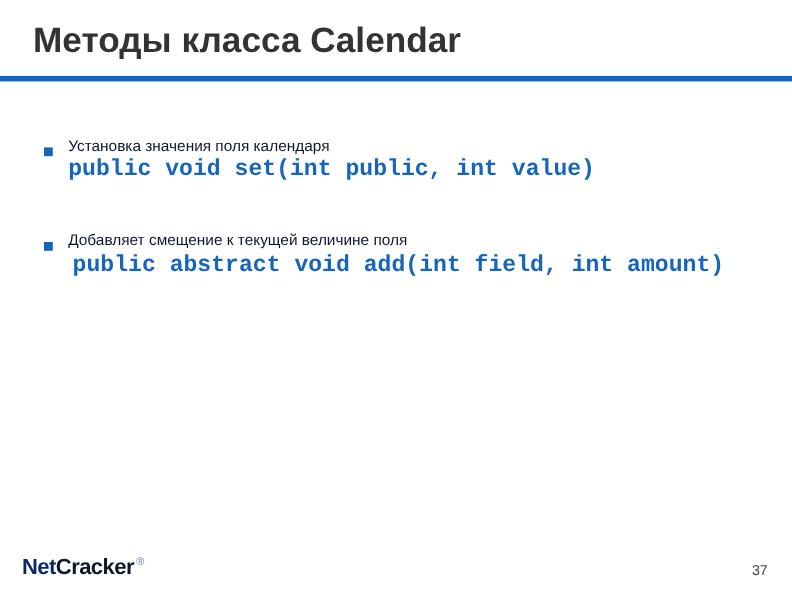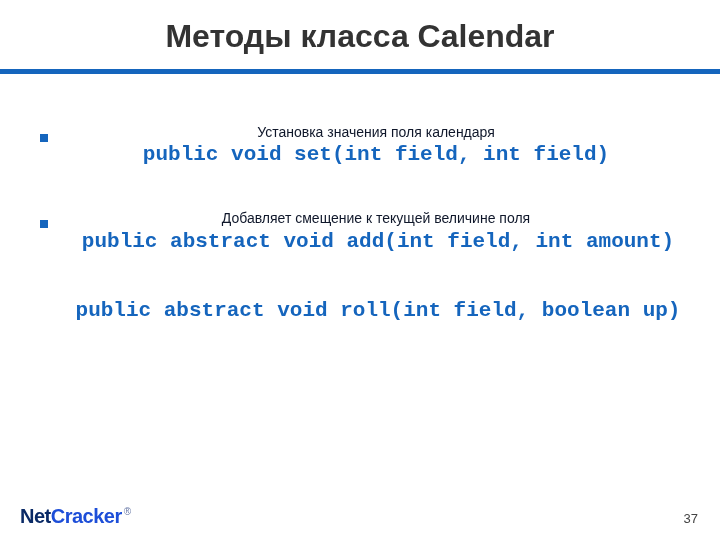--- a/index.html
+++ b/index.html
@@ -9,21 +9,20 @@
     background: #fff;
     font-family: Arial, Helvetica, sans-serif;
     position: relative;
     overflow: hidden;
   }
   .slide {
     width: 100%;
     height: 100%;
     padding: 18px 30px 0 30px;
     position: relative;
-    text-align: center;
   }
   .title {
     font-size: 32px;
     font-weight: bold;
     color: #333;
     margin-bottom: 14px;
   }
   .divider {
     height: 5px;
     background: #1565bd;
@@ -70,21 +69,21 @@
     display: flex;
     align-items: baseline;
   }
   .logo-main {
     font-size: 20px;
     font-weight: bold;
     color: #0a2a66;
     letter-spacing: -0.5px;
   }
   .logo-crack {
-    color: #1d4ed8;
+    color: #0f172a;
   }
   .logo-reg {
     font-size: 10px;
     color: #6a7aa8;
     margin-left: 2px;
     position: relative;
     top: -8px;
   }
   .pagenum {
     position: absolute;
@@ -98,30 +97,29 @@
 <body>
 
 <div class="slide">
   <h1 class="title">Методы класса Calendar</h1>
   <div class="divider"></div>
 
   <div class="body">
 
     <div class="item">
       <div class="item-text">Установка значения поля календаря</div>
-      <div class="code tight">public void set(int field, int field)</div>
+      <div class="code tight">public void set(int public, int value)</div>
     </div>
 
     <div class="item">
       <div class="item-text">Добавляет смещение к текущей величине поля</div>
       <div class="code">public abstract void add(int field, int amount)</div>
     </div>
 
     <div class="item">
-      <div class="code">public abstract void roll(int field, boolean up)</div>
     </div>
 
   </div>
 
   <div class="footer">
     <span class="logo-main">
       <span>Net</span><span class="logo-crack">Cracker</span>
     </span>
     <span class="logo-reg">®</span>
   </div>

